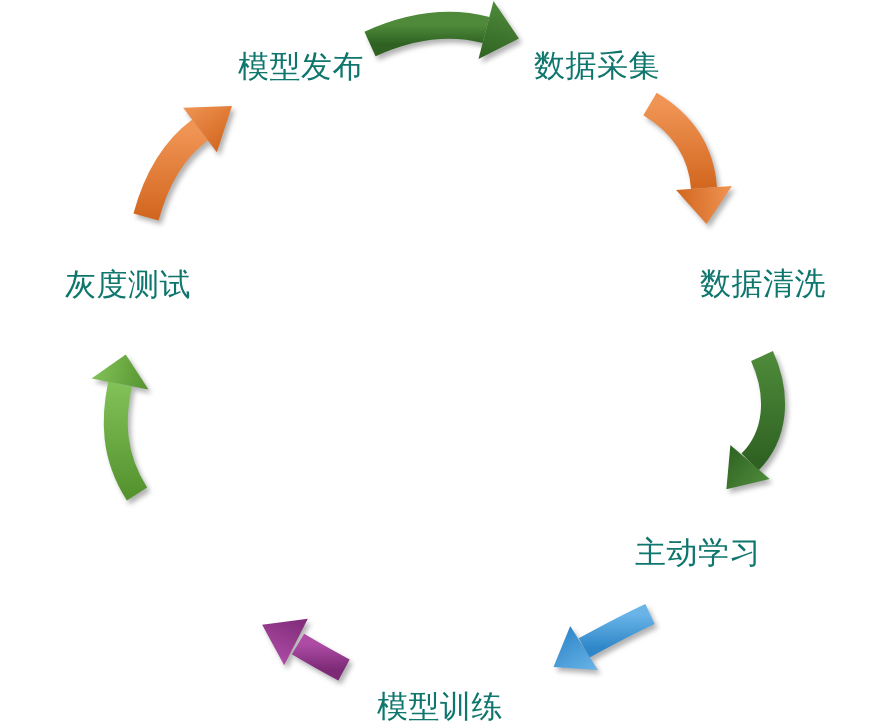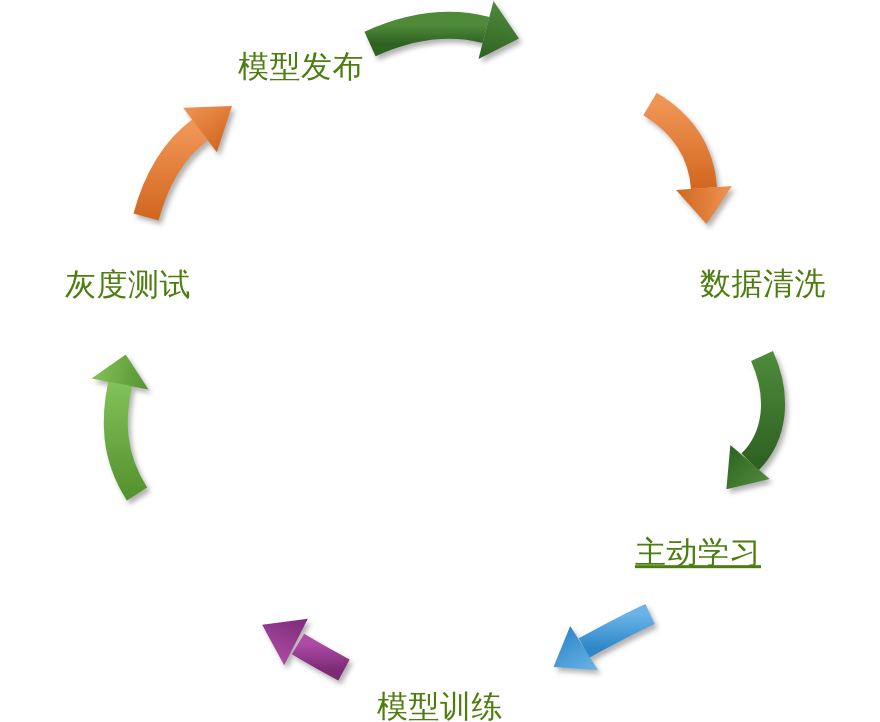--- a/index.html
+++ b/index.html
@@ -23,21 +23,21 @@
     height: 722px;
   }
   g.arrow {
     filter: drop-shadow(3px 4px 2.5px rgba(0,0,0,0.30));
   }
   .step-label {
     position: absolute;
     transform: translate(-50%, -50%);
     font-size: 31px;
     line-height: 1.15;
-    color: #4d7c0f;
+    color: #0f766e;
     white-space: nowrap;
     letter-spacing: 0.5px;
     font-weight: 400;
   }
 </style>
 </head>
 <body>
 
 <div class="canvas">
 
@@ -96,23 +96,24 @@
     </g>
 
     <g class="arrow">
       <path d="M146,217 Q162,158 200,130" fill="none" stroke="url(#g-orange)" stroke-width="26"></path>
       <path d="M0,-28 L40,0 L0,28 Z" fill="url(#g-orange)" transform="translate(200,130) rotate(-37)"></path>
     </g>
   </svg>
 
   <div class="step-label" style="left:301px; top:67px;">模型发布</div>
 
+  <div class="step-label" style="left:597px; top:66px;">数据采集</div>
 
   <div class="step-label" style="left:753px; top:284px;margin-left:10px;">数据清洗</div>
 
-  <div class="step-label" style="left:698px; top:553px;text-decoration:underline;">主动学习</div>
+  <div class="step-label" style="left:698px; top:553px;">主动学习</div>
 
   <div class="step-label" style="left:440px; top:683px;margin-top:24px;">模型训练</div>
 
 
   <div class="step-label" style="left:128px; top:285px;">灰度测试</div>
 
 </div>
 
 </body></html>

